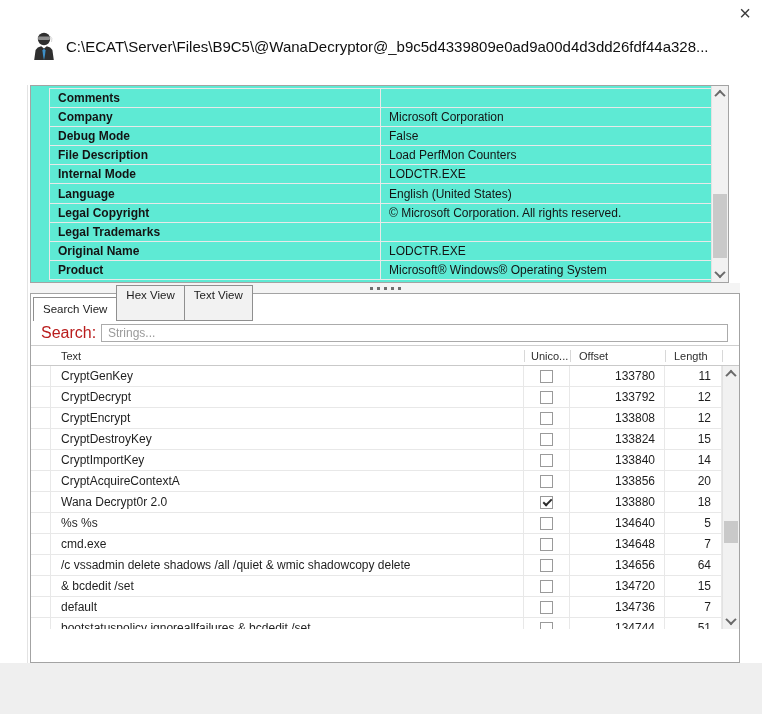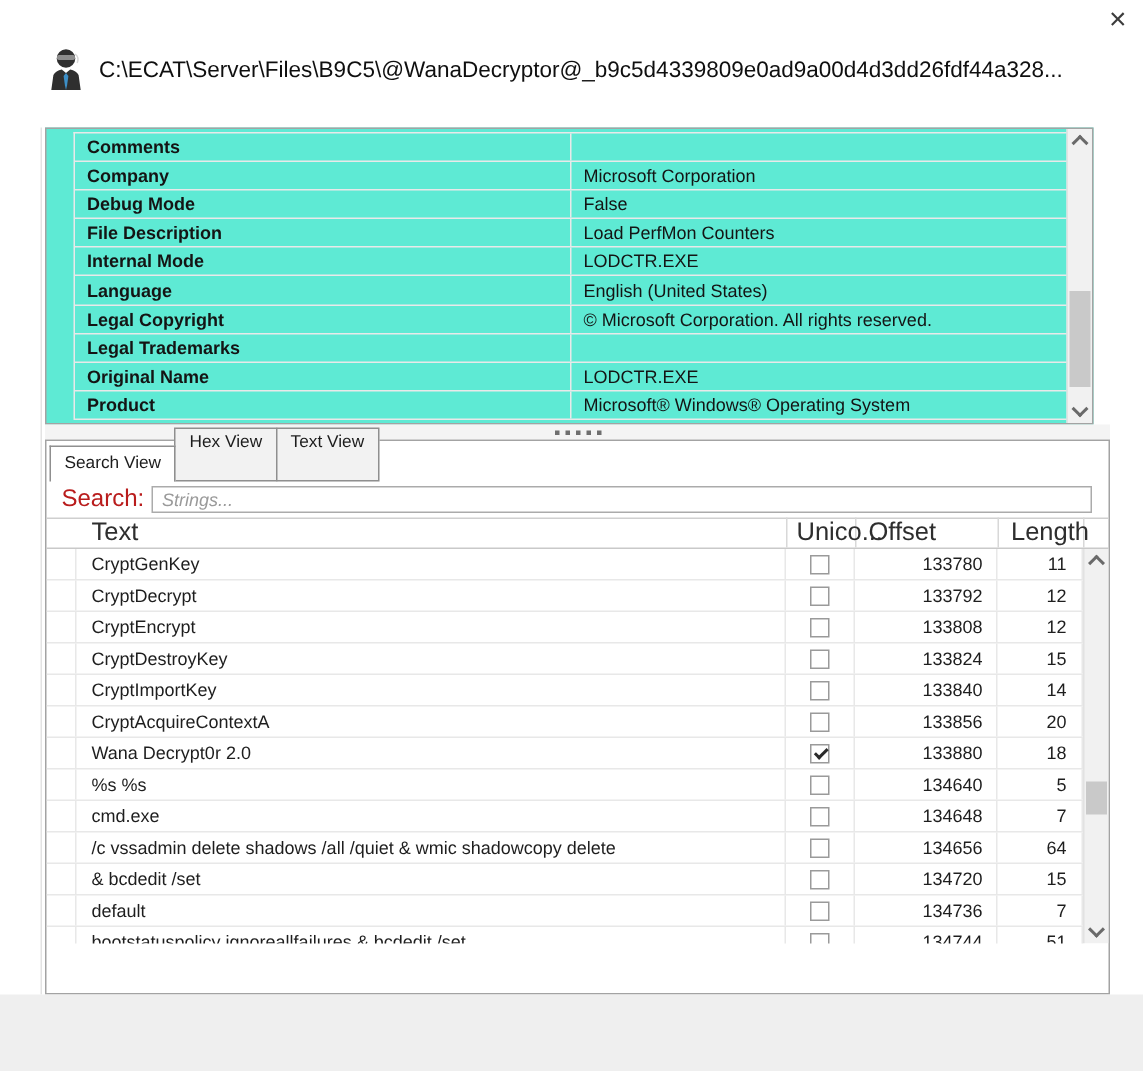--- a/index.html
+++ b/index.html
@@ -45,28 +45,28 @@
 
   
   .tabbar{height:27px;display:flex;align-items:flex-end;padding-left:2px;box-sizing:border-box;}
   .tab{height:36px;line-height:19px;padding:0 9px;font-size:11.5px;color:#1c1c1c;border:1px solid #8f8f8f;background:#f2f2f2;box-sizing:border-box;margin-left:-1px;white-space:nowrap;}
   .tab:first-child{margin-left:0;}
   .tab.active{height:24px;line-height:23px;background:#fff;border-bottom:none;z-index:2;}
 
   
   .search-row{height:24px;display:flex;align-items:center;padding-left:10px;}
   .search-label{font-size:16px;color:#b91c1c;width:56px;flex:none;}
-  .search-input{flex:1;margin-left:4px;margin-right:11px;height:18px;border:1px solid #ababab;font-size:12px;padding:0 6px;color:#333;font-family:"Liberation Sans",sans-serif;box-sizing:border-box;outline:none;background:#fff;font-style:italic;}
+  .search-input{flex:1;margin-left:4px;margin-right:11px;height:18px;border:1px solid #ababab;font-size:12px;padding:0 6px;color:#333;font-family:"Liberation Sans",sans-serif;box-sizing:border-box;outline:none;background:#fff;}
   .search-input::placeholder{color:#9a9a9a;}
 
   
   .group-bar{height:33px;line-height:33px;padding-left:8px;font-size:12px;color:#a9a9a9;border-top:1px solid #ececec;box-sizing:border-box;white-space:nowrap;overflow:hidden;}
 
   
-  .grid-header{display:flex;height:21px;border-top:1px solid #cfcfcf;border-bottom:1px solid #c9c9c9;box-sizing:border-box;font-size:17px;color:#2e2e2e;align-items:flex-end;}
+  .grid-header{display:flex;height:21px;border-top:1px solid #cfcfcf;border-bottom:1px solid #c9c9c9;box-sizing:border-box;font-size:11px;color:#2e2e2e;align-items:center;}
   .grid-header>div{display:flex;align-items:center;box-sizing:border-box;}
   .hc-gutter{width:20px;border-right:1px solid #d8d8d8;}
   .hc-text{flex:1;padding-left:10px;border-right:1px solid #d8d8d8;}
   .hc-unico{width:46px;padding-left:6px;border-right:1px solid #d8d8d8;}
   .hc-offset{width:95px;padding-left:8px;border-right:1px solid #d8d8d8;}
   .hc-length{width:57px;padding-left:8px;border-right:1px solid #d8d8d8;}
   .hc-stub{width:16px;}
   .grid-body{position:relative;height:263px;overflow:hidden;}
   .rows{margin-right:17px;}
   .srow{display:flex;height:21px;border-bottom:1px solid #e8e8e8;box-sizing:border-box;font-size:12px;color:#1e1e1e;align-items:flex-start;}

